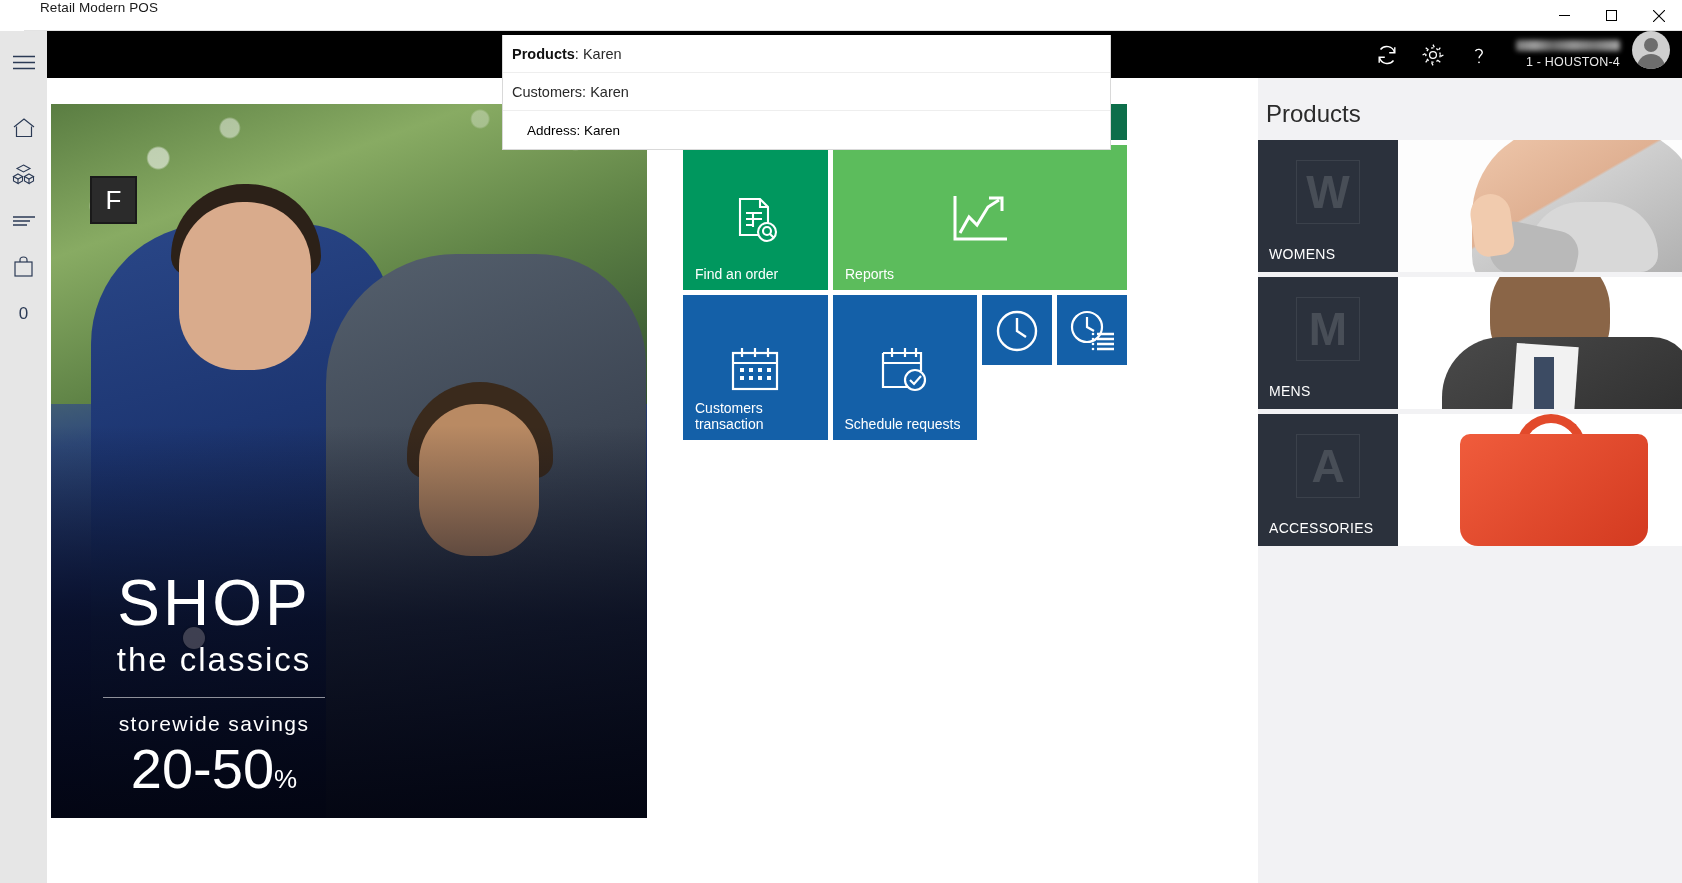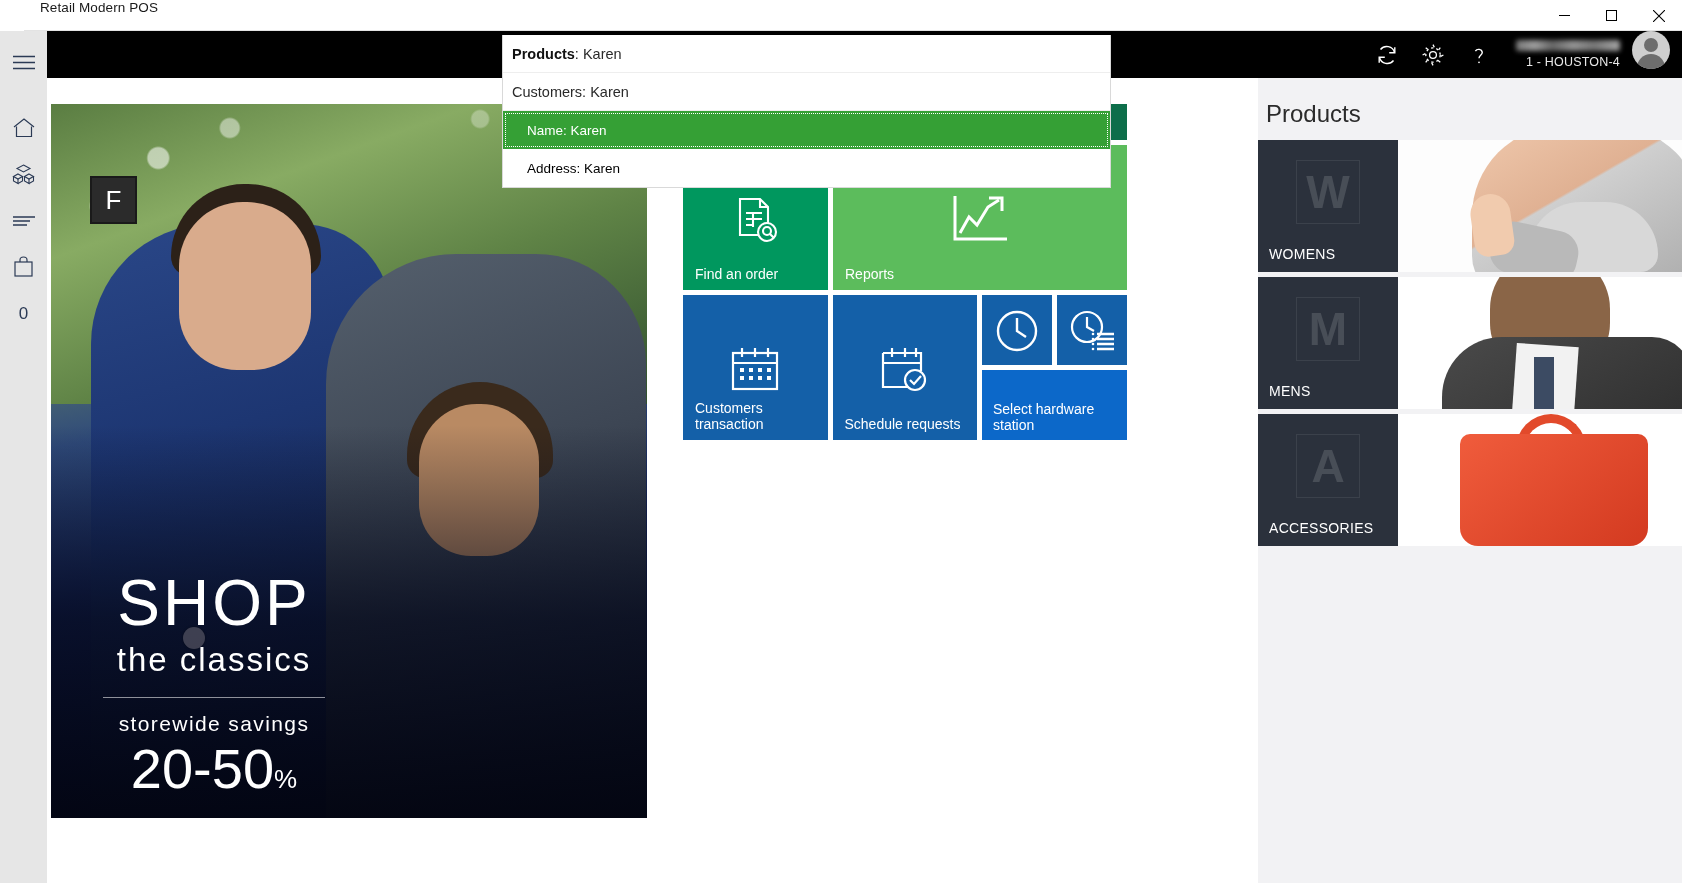--- a/index.html
+++ b/index.html
@@ -403,26 +403,20 @@
                       <g fill="#fff" stroke="none">
                         <circle cx="26" cy="26" r="1.3"></circle>
                           <circle cx="26" cy="31" r="1.3"></circle>
                         <circle cx="26" cy="36" r="1.3"></circle>
                           <circle cx="26" cy="41" r="1.3"></circle>
                       </g>
                     </svg>
                   </div>
                 </div>
               </div>
-              <div class="tile t-hw">
-                <div class="lbl">
-                  <span>Select hardware</span><br>
-                  <span>station</span>
-                </div>
-              </div>
             </div>
           </div>
 
         </div>
       </div>
 
       <div class="prod-col">
         <div class="prod-head">Products</div>
 
         <div class="prod-row">
@@ -470,20 +464,17 @@
 <div class="searchwrap">
   <div class="suggest">
     <div class="sug-row group">
       <b>Products</b>
         <span>: Karen</span>
     </div>
     <div class="sug-row group">
       <span>Customers</span>
         <span>: Karen</span>
     </div>
-    <div class="sug-row child selected">
-      <span>Name: Karen</span>
-    </div>
     <div class="sug-row child">
       <span>Address: Karen</span>
     </div>
   </div>
 </div>
 
 </body></html>

